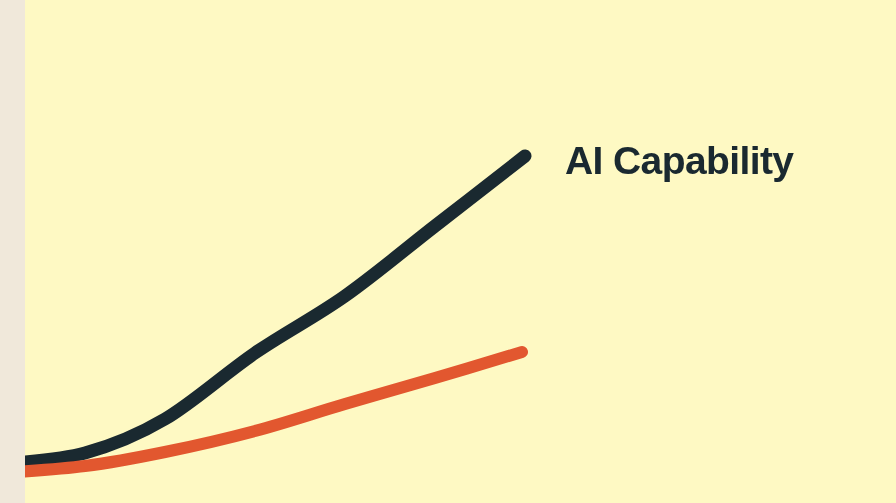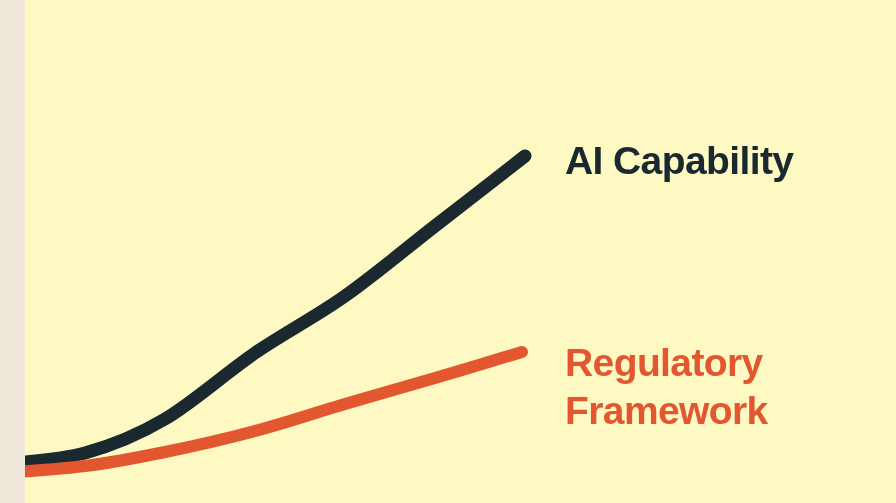--- a/index.html
+++ b/index.html
@@ -48,15 +48,14 @@
 
 <div class="canvas" style="background: #fef9c3; margin-left: 25px;">
 
   <svg class="curves-svg" viewBox="0 0 896 503" xmlns="http://www.w3.org/2000/svg">
     <path fill="none" stroke-linecap="round" stroke-linejoin="round" d="M -22 464 C -8.3 462.2 33.0 460.5 60 453 C 87.0 445.5 111.7 435.7 140 419 C 168.3 402.3 200.0 373.5 230 353 C 260.0 332.5 290.0 317.2 320 296 C 350.0 274.8 380.0 249.3 410 226 C 440.0 202.7 485.0 167.7 500 156" stroke="#1a2930" stroke-width="13"></path>
     <path fill="none" stroke-linecap="round" stroke-linejoin="round" d="M -22 473 C -8.3 471.8 33.0 469.5 60 466 C 87.0 462.5 111.7 457.8 140 452 C 168.3 446.2 200.0 439.0 230 431 C 260.0 423.0 290.0 412.8 320 404 C 350.0 395.2 380.5 386.7 410 378 C 439.5 369.3 482.5 356.3 497 352" stroke="#e2572f" stroke-width="12"></path>
   </svg>
 
   <div class="curve-label label-ai" style="color: rgb(26, 41, 48);">AI Capability</div>
 
-  <div class="curve-label label-reg" style="color: rgb(226, 87, 47);">Regulatory Framework</div>
 
 </div>
 
 </body></html>

